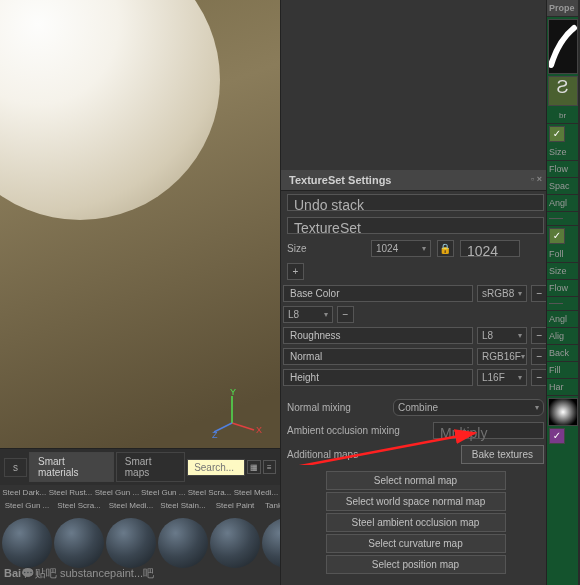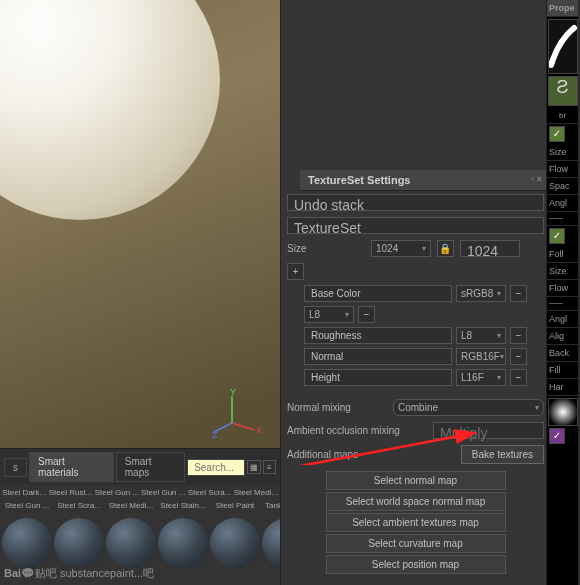--- a/index.html
+++ b/index.html
@@ -5,50 +5,50 @@
 * { margin: 0; padding: 0; box-sizing: border-box; font-family: Arial, sans-serif; }
 body { background: #2a2a2a; width: 580px; height: 585px; overflow: hidden; position: relative; font-size: 11px; color: #c0c0c0; }
 
 .viewport { position: absolute; left: 0; top: 0; width: 280px; height: 448px; background: linear-gradient(160deg, #7a6d4a 0%, #8a7c5a 30%, #5a4e35 90%); overflow: hidden; }
 .sphere { position: absolute; left: -60px; top: -60px; width: 280px; height: 280px; border-radius: 50%; background: radial-gradient(circle at 35% 30%, #fdfdfc 0%, #f5f2ea 30%, #d5ccb5 70%, #a89c7e 100%); }
 .axis { position: absolute; right: 18px; bottom: 10px; width: 50px; height: 50px; }
 
 .panel-right { position: absolute; left: 280px; top: 0; width: 270px; height: 585px; background: #353535; border-left: 1px solid #222; }
 .viewport-top-right { position: absolute; left: 280px; top: 0; width: 265px; height: 170px; background: #2b2b2b; }
 
-.panel-header { background: #454545; padding: 4px 8px; font-size: 11px; font-weight: bold; color: #d0d0d0; display: flex; justify-content: space-between; border-bottom: 1px solid #222; margin-left: 19px; }
+.panel-header { background: #454545; padding: 4px 8px; font-size: 11px; font-weight: bold; color: #d0d0d0; display: flex; justify-content: space-between; border-bottom: 1px solid #222; }
 .panel-header .icons { font-size: 9px; color: #888; }
 
 .row { display: flex; align-items: center; padding: 3px 6px; gap: 6px; }
 .row-label { width: 78px; font-size: 10px; color: #b0b0b0; }
 .input-box { background: #2e2e2e; border: 1px solid #555; padding: 2px 6px; font-size: 14px; color: #b0b0b0; flex: 1; height: 17px; }
 .dropdown { background: #2e2e2e; border: 1px solid #555; padding: 2px 4px; font-size: 10px; color: #b0b0b0; display: flex; justify-content: space-between; align-items: center; }
 .dropdown-arrow { font-size: 8px; color: #888; }
 .btn-square { width: 17px; height: 17px; background: #2e2e2e; border: 1px solid #555; display: flex; align-items: center; justify-content: center; font-size: 10px; color: #b0b0b0; }
 
 .section-label { padding: 4px 6px; font-size: 10px; color: #b0b0b0; }
-.channel-row { display: flex; padding: 2px 23px; gap: 4px; align-items: center; }
+.channel-row { display: flex; padding: 2px 2px; gap: 4px; align-items: center; }
 .channel-name { flex: 1; background: #2e2e2e; border: 1px solid #555; padding: 2px 6px; font-size: 10px; height: 17px; display: flex; align-items: center; }
 .channel-fmt { width: 50px; }
 .channel-del { width: 17px; height: 17px; background: #2e2e2e; border: 1px solid #555; text-align: center; font-size: 10px; line-height: 15px; }
 
 .btn-wide { background: #3d3d3d; border: 1px solid #555; padding: 3px 8px; font-size: 10px; color: #c0c0c0; text-align: center; margin: 2px auto; display: block; width: 180px; }
 .btn-bake { background: #3d3d3d; border: 1px solid #666; padding: 3px 10px; font-size: 10px; color: #c0c0c0; }
 
 .shelf { position: absolute; left: 0; top: 448px; width: 280px; height: 137px; background: #333; border-top: 1px solid #222; }
 .shelf-tabs { display: flex; align-items: center; background: #2e2e2e; padding: 3px 4px; gap: 2px; }
 .tab { padding: 3px 8px; font-size: 10px; color: #aaa; background: #2e2e2e; border: 1px solid #444; }
 .tab.active { background: #454545; color: #d5d5d5; }
 .search-box { background: #fef9c3; border: 1px solid #444; padding: 2px 6px; font-size: 10px; color: #888; width: 58px; margin-left: auto; height: 17px; }
 .shelf-items { display: flex; padding: 4px 2px; gap: 2px; overflow: hidden; }
 .shelf-item { width: 53px; text-align: center; }
 .shelf-thumb { width: 50px; height: 50px; border-radius: 50%; margin: 8px auto 0; background: radial-gradient(circle at 35% 30%, #6a7a8a 0%, #3a4550 50%, #1a2025 100%); }
 .shelf-label { font-size: 8px; color: #aaa; text-align: center; overflow: hidden; white-space: nowrap; }
 
-.far-right { position: absolute; left: 546px; top: 0; width: 32px; height: 585px; background: #000000; border-left: 1px solid #222; }
+.far-right { position: absolute; left: 546px; top: 0; width: 32px; height: 585px; background: #14532d; border-left: 1px solid #222; }
 .far-right-item { padding: 3px 2px; font-size: 9px; color: #999; border-bottom: 1px solid #2a2a2a; overflow: hidden; white-space: nowrap; }
 .fr-icon { width: 30px; height: 30px; background: #2a2a2a; margin: 2px auto; border: 1px solid #444; }
 .chk { width: 16px; height: 16px; background: #5a7a3a; border: 1px solid #444; color: #fff; font-size: 10px; text-align: center; line-height: 14px; margin: 2px; }
 .chk.purple { background: #7a3a8a; }
 
 .arrow-overlay { position: absolute; left: 290px; top: 405px; width: 200px; height: 60px; pointer-events: none; z-index: 100; }
 .watermark { position: absolute; left: 4px; bottom: 4px; font-size: 11px; color: rgba(220,220,220,0.55); z-index: 50; }
 .watermark b { font-weight: bold; }
 </style>
 </head>
@@ -155,21 +155,21 @@
 
   <div class="row">
     <div class="row-label" style="width:110px;">Additional maps</div>
     <div style="flex:1;"></div>
     <button class="btn-bake">Bake textures</button>
   </div>
 
   <div id="maps-container" style="padding:2px 0;">
       <button class="btn-wide">Select normal map</button>
       <button class="btn-wide">Select world space normal map</button>
-      <button class="btn-wide">Select ambient textures map</button>
+      <button class="btn-wide">Steel ambient occlusion map</button>
       <button class="btn-wide">Select curvature map</button>
       <button class="btn-wide">Select position map</button>
     </div>
 </div>
 
 <div class="shelf">
   <div class="shelf-tabs">
     <div class="tab">s</div>
     <div class="tab active">Smart materials</div>
     <div class="tab">Smart maps</div>

